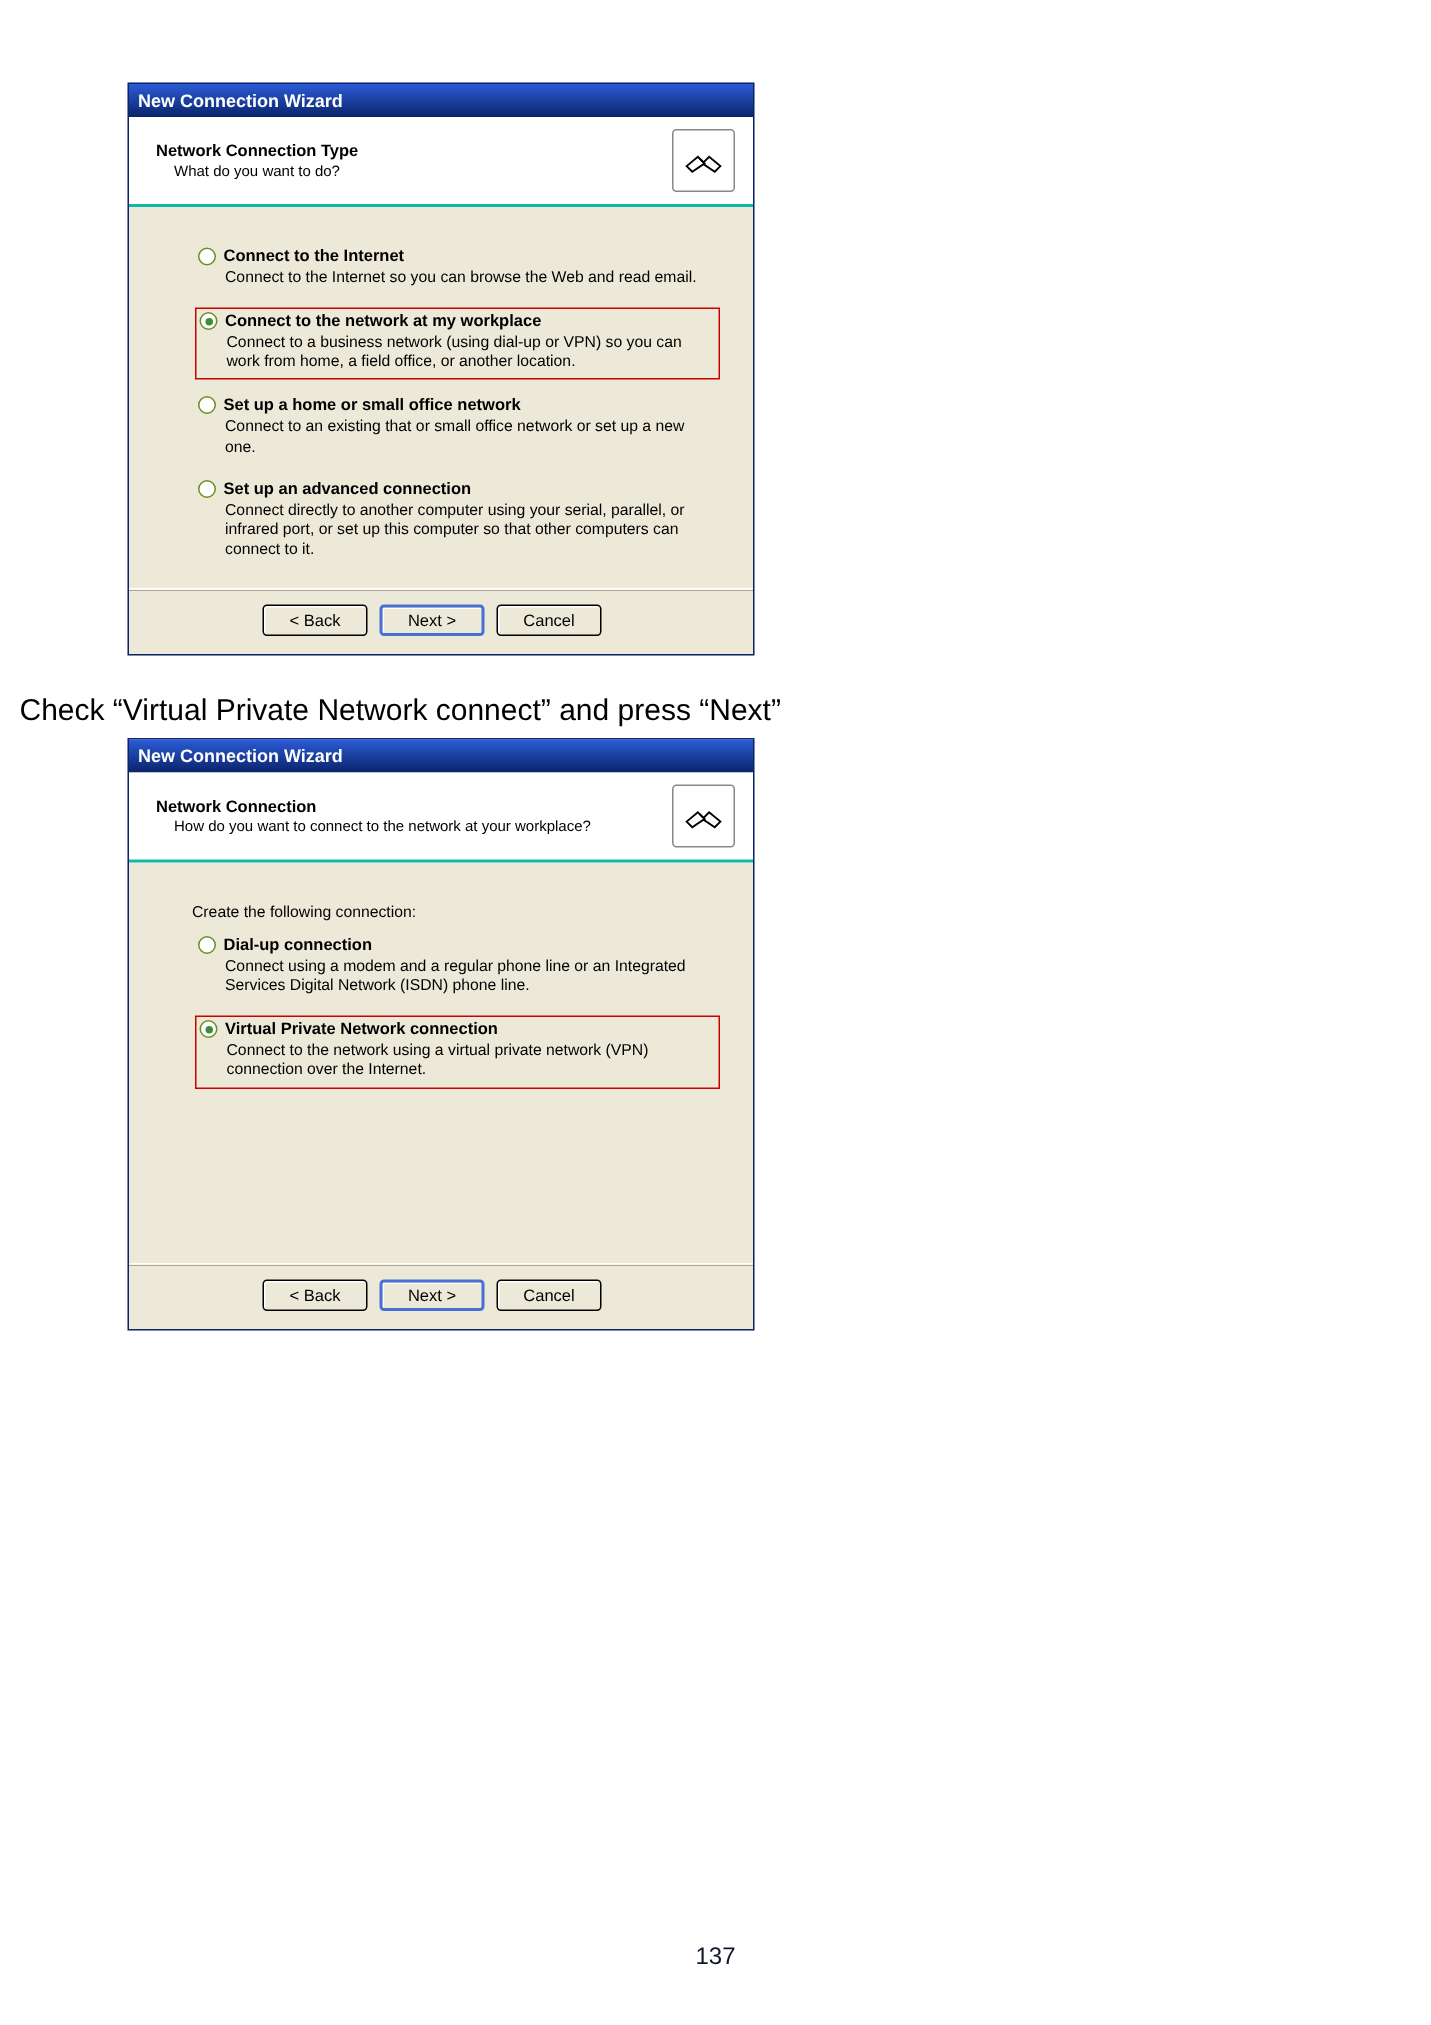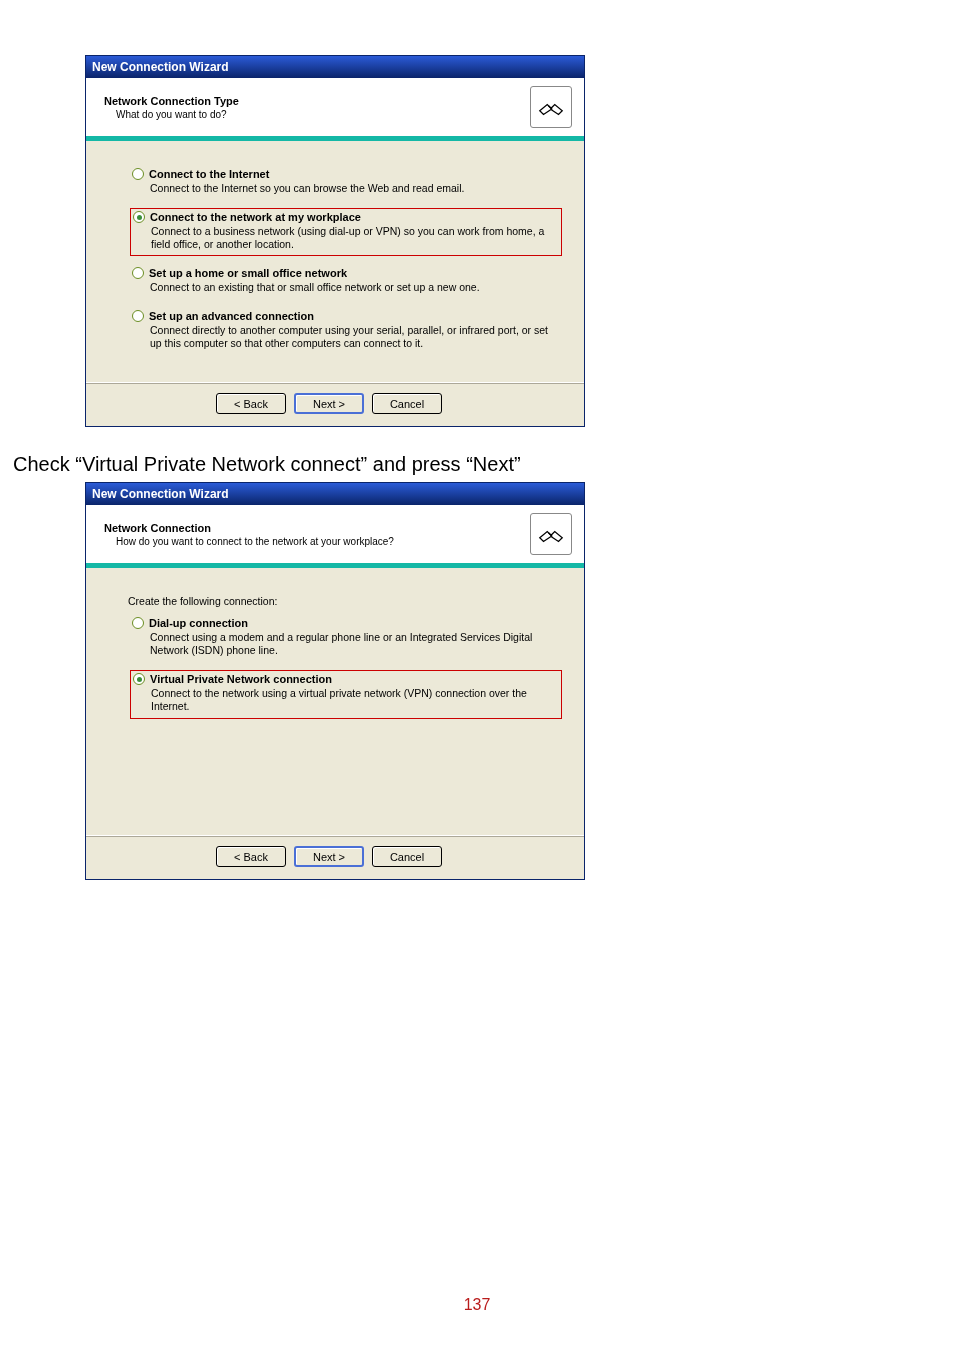--- a/index.html
+++ b/index.html
@@ -21,39 +21,39 @@
     font-size: 20px;
     color: #000;
     text-align: left;
     margin: 0 0 6px 145px;
   }
   .caption2 {
     margin-top: 26px;
     margin-left: 13px;
   }
   .dialog {
-    width: 500px;
+    width: 418px;
     margin-left: 85px;
     border: 1px solid #0a246a;
     background: #ece9d8;
     box-sizing: border-box;
   }
   .titlebar {
     height: 22px;
     background: linear-gradient(#2b5bd7, #0a246a);
     color: #fff;
     font-weight: bold;
     font-size: 12px;
     padding-left: 6px;
     display: flex;
     align-items: center;
   }
   .header {
     background: #fff;
-    border-bottom: 5px solid #14b8a6;
+    border-bottom: 2px solid #14b8a6;
     padding: 8px 12px 8px 18px;
     display: flex;
     align-items: center;
     justify-content: space-between;
   }
   .header-text { flex: 1; }
   .header-title {
     font-size: 11px;
     font-weight: bold;
     color: #000;
@@ -154,21 +154,21 @@
     border: 2px solid #4a6fd6;
   }
   .page-number {
     position: absolute;
     bottom: 36px;
     left: 0;
     width: 100%;
     text-align: center;
     font-family: Arial, sans-serif;
     font-size: 16px;
-    color: #b91c1c;
+    color: #0f172a;
   }
   .body-area.taller { min-height: 236px; }
 </style>
 </head>
 <body>
 
 <div class="page">
 
 
   <div class="dialog">

